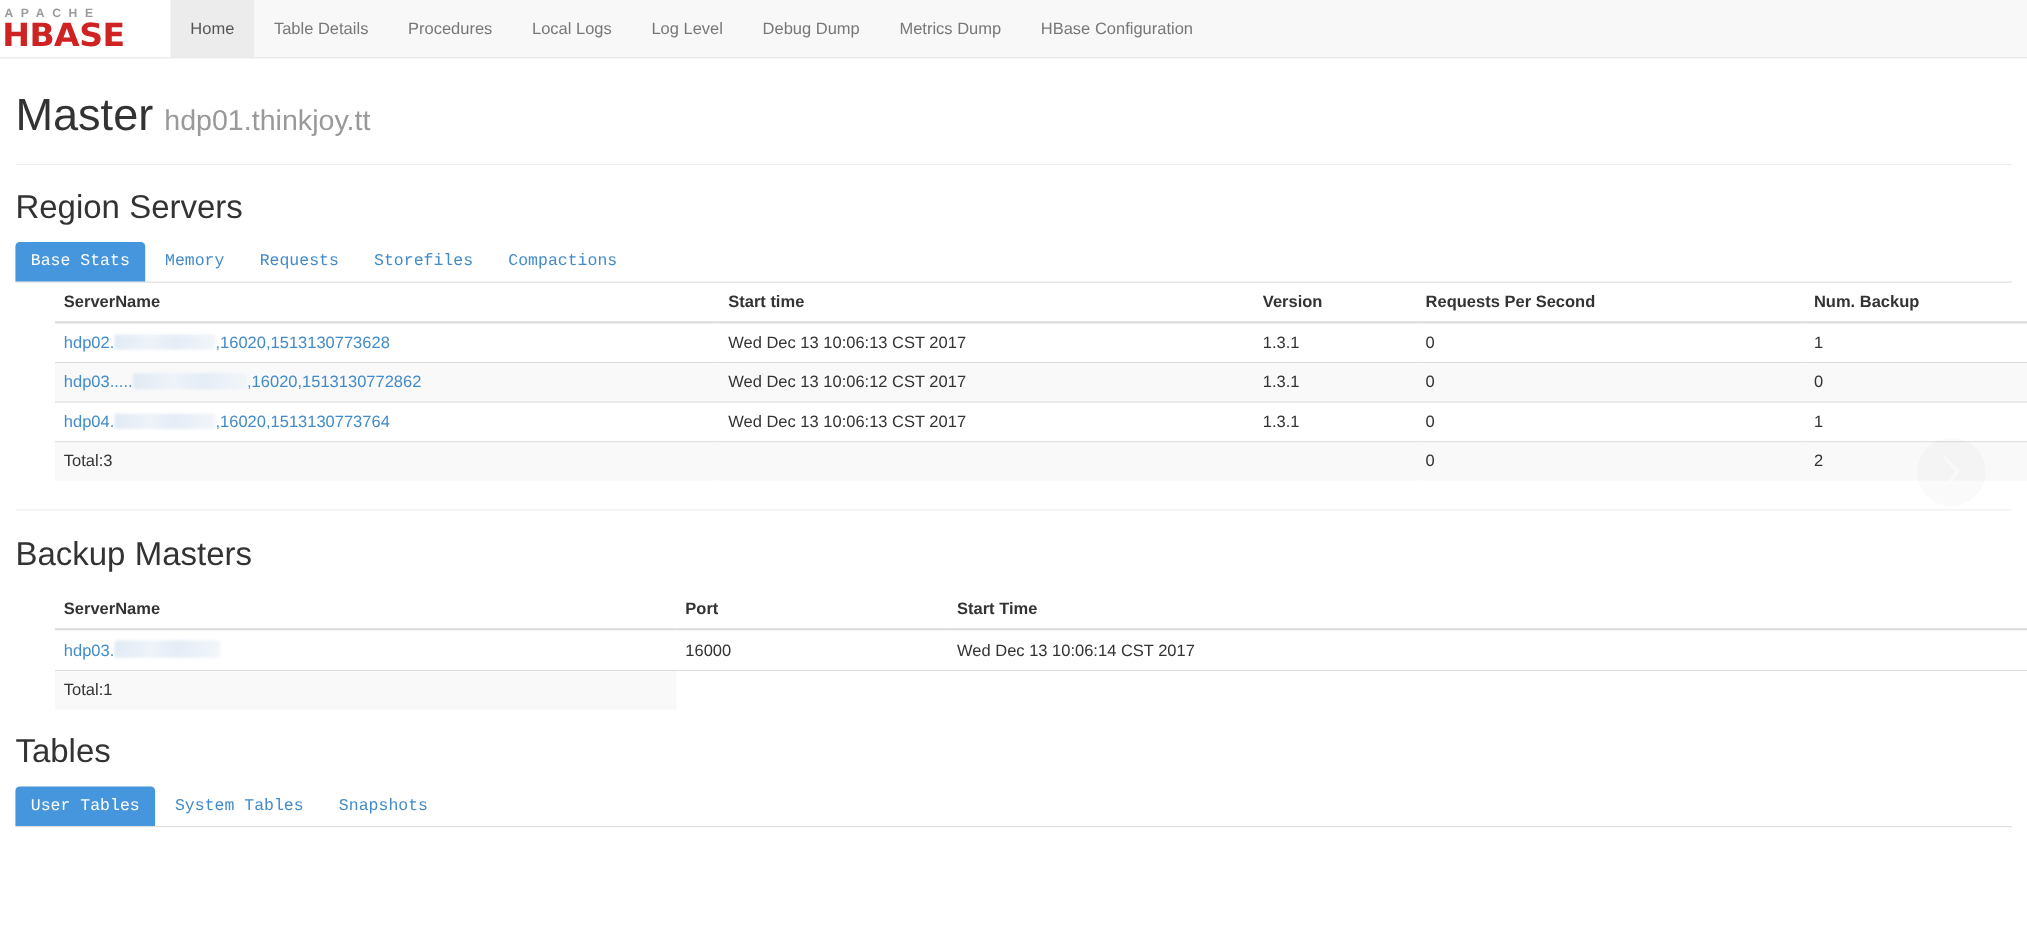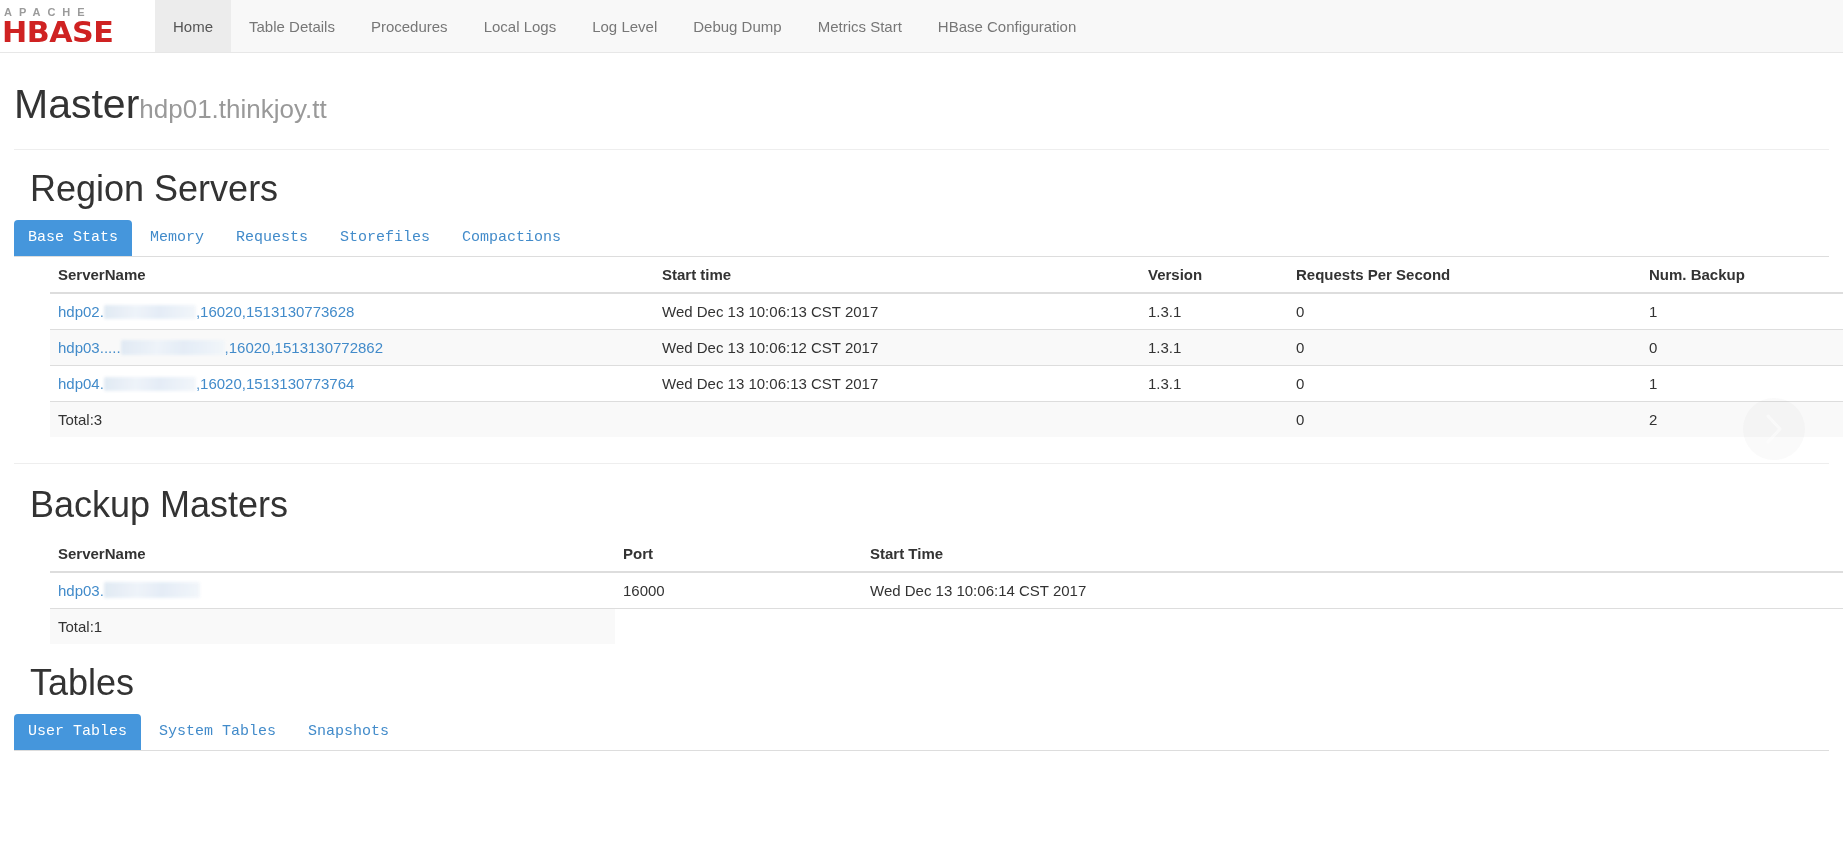--- a/index.html
+++ b/index.html
@@ -76,25 +76,26 @@
     margin: 0;
     font-size: 41px;
     font-weight: normal;
     color: #333333;
     line-height: 46px;
   }
   h1.master-title small {
     font-size: 26px;
     color: #999999;
     font-weight: normal;
+    margin-left: 10px;
   }
 
   h2.section-title {
-    margin: 0 0 14px 16px;
-    font-size: 36px;
+    margin: 0 0 14px 0;
+    font-size: 30px;
     font-weight: normal;
     color: #333333;
     line-height: 34px;
   }
 
   
   .tabs {
     display: flex;
     align-items: flex-end;
     gap: 4px;
@@ -205,21 +206,21 @@
     <div class="brand-apache">APACHE</div>
     <div class="brand-hbase">HBASE</div>
   </div>
   <div class="nav-items">
     <a class="nav-item active">Home</a>
     <a class="nav-item">Table Details</a>
     <a class="nav-item">Procedures</a>
     <a class="nav-item">Local Logs</a>
     <a class="nav-item">Log Level</a>
     <a class="nav-item">Debug Dump</a>
-    <a class="nav-item">Metrics Start</a>
+    <a class="nav-item">Metrics Dump</a>
     <a class="nav-item">HBase Configuration</a>
   </div>
 </div>
 
 <div class="container">
 
   <div class="page-header">
     <h1 class="master-title">
       <span>Master</span><small>hdp01.thinkjoy.tt</small>
     </h1>

